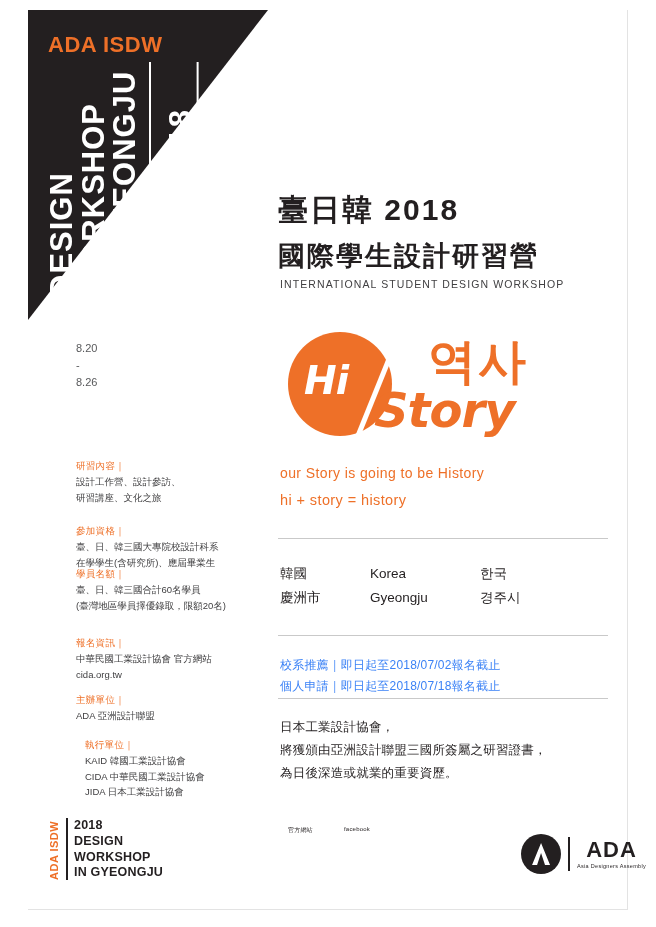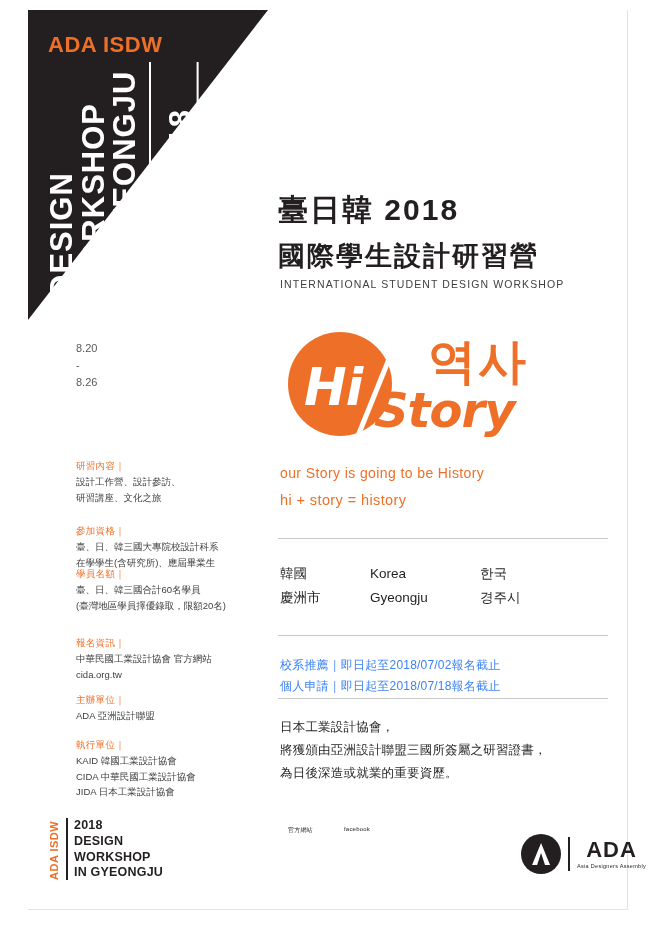--- a/index.html
+++ b/index.html
@@ -114,21 +114,21 @@
     color: #ee7028;
     font-size: 9.5px;
     margin-bottom: 1px;
     letter-spacing: 0.3px;
   }
   .ib1 { top: 448px; }
   .ib2 { top: 513px; }
   .ib3 { top: 556px; }
   .ib4 { top: 625px; }
   .ib5 { top: 682px; }
-  .ib6 { top: 727px; }
+  .ib6 { top: 727px; margin-left: 9px; }
 
   
   .right-col {
     position: absolute;
     left: 278px;
     top: 10px;
     width: 350px;
     height: 900px;
   }
   .zh-title {
@@ -172,21 +172,21 @@
     top: 12px;
     width: 104px;
     height: 104px;
     border-radius: 50%;
     background: #ee7028;
   }
   .logo-hi {
     position: absolute;
     left: 26px;
     top: 38px;
-    font-size: 51px;
+    font-size: 39px;
     color: #ffffff;
     font-weight: bold;
     font-style: italic;
     font-family: "DejaVu Sans", sans-serif;
     letter-spacing: -1px;
   }
   .logo-slash {
     position: absolute;
     left: 96px;
     top: 12px;

